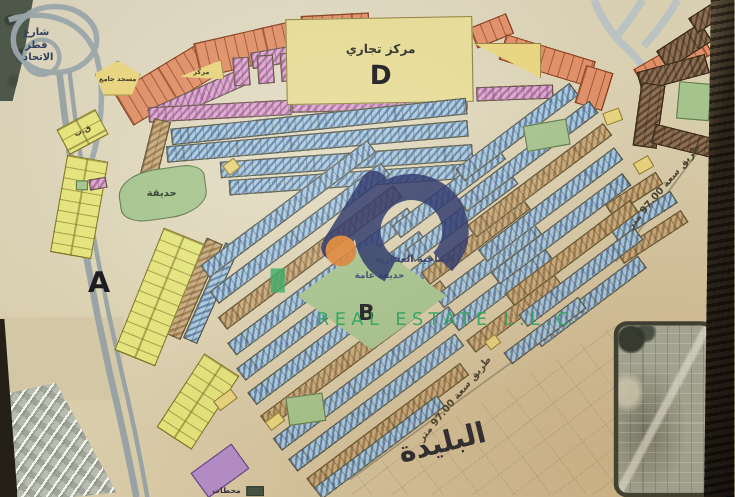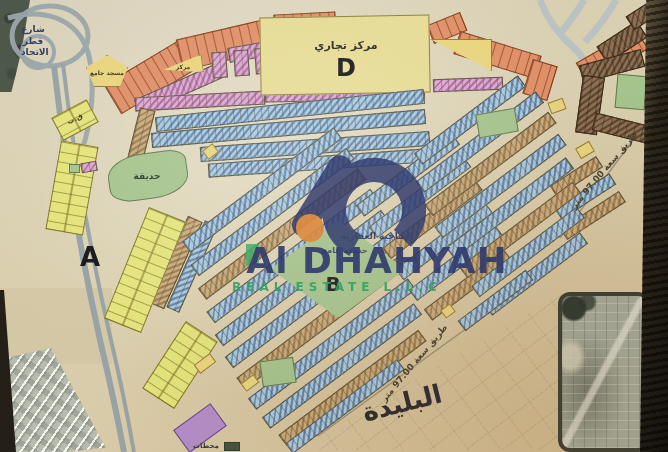--- a/index.html
+++ b/index.html
@@ -87,21 +87,21 @@
       linear-gradient(118deg, transparent 46%, rgba(235,235,225,.65) 48% 51%, transparent 53%),
       repeating-linear-gradient(0deg, rgba(255,255,255,.22) 0 1px, transparent 1px 9px),
       repeating-linear-gradient(90deg, rgba(60,65,58,.25) 0 1px, transparent 1px 11px),
       radial-gradient(ellipse at 30% 62%, rgba(70,78,68,.55), transparent 45%),
       #a2a99b;}
   
   #watermark{left:232px;top:148px;width:290px;height:155px;opacity:.9;pointer-events:none;}
   #wm-circle{position:absolute;left:64px;top:66px;width:28px;height:28px;border-radius:50%;background:#dd8a3f;}
   #wm-name{position:absolute;left:0;top:92px;width:290px;text-align:center;font-size:36px;font-weight:800;
     color:#2f3a6d;letter-spacing:1px;}
-  #wm-sub{position:absolute;left:0;top:132px;width:290px;text-align:left;font-size:12px;font-weight:700;
+  #wm-sub{position:absolute;left:0;top:132px;width:290px;text-align:right;font-size:16px;font-weight:400;
     color:#2ea463;letter-spacing:5px;}
   #wm-greenbar{position:absolute;left:14px;top:96px;width:13px;height:22px;background:#3fae6a;opacity:.9;}
 </style>
 </head>
 <body>
 
 <div id="stage">
 
   <div class="abs" id="desert-bl"></div>
   <div class="abs" id="aerial-bl"></div>
@@ -237,19 +237,18 @@
   <div class="abs" id="watermark">
     <svg width="290" height="155" viewBox="0 0 290 155">
       <g opacity="0.92">
         <circle cx="142" cy="62" r="40" fill="none" stroke="#323c6f" stroke-width="24" stroke-dasharray="200 52" transform="rotate(118 142 62)"></circle>
         <rect x="78" y="2" width="24" height="92" rx="12" fill="#323c6f" transform="rotate(32 90 48)"></rect>
       </g>
     </svg>
     <div id="wm-circle"></div>
     <div class="map-label" style="left:145px;top:88px;font-size:9px;color:#323c6f;font-weight:700;transform:translate(-50%,-50%)">الضاحية العقارية</div>
     <div id="wm-greenbar"></div>
-    <div id="wm-name">Al DHAHYAH</div>
     <div id="wm-sub">REAL ESTATE L.L.C</div>
   </div>
 
   <div class="abs" id="edge-bl"></div>
   <div class="abs" id="edge-right"></div>
 </div>
 
 </body></html>

